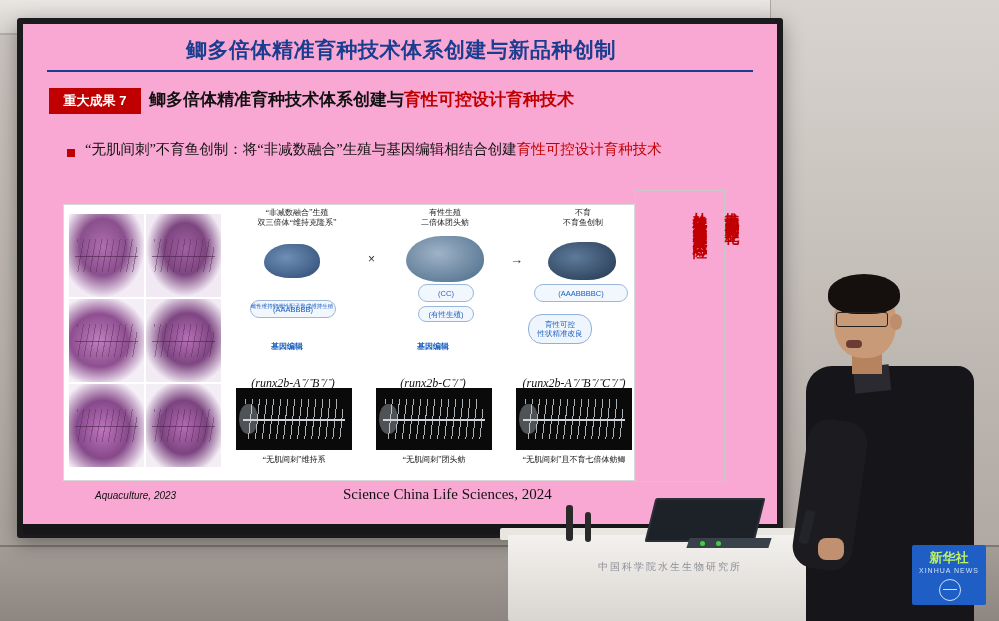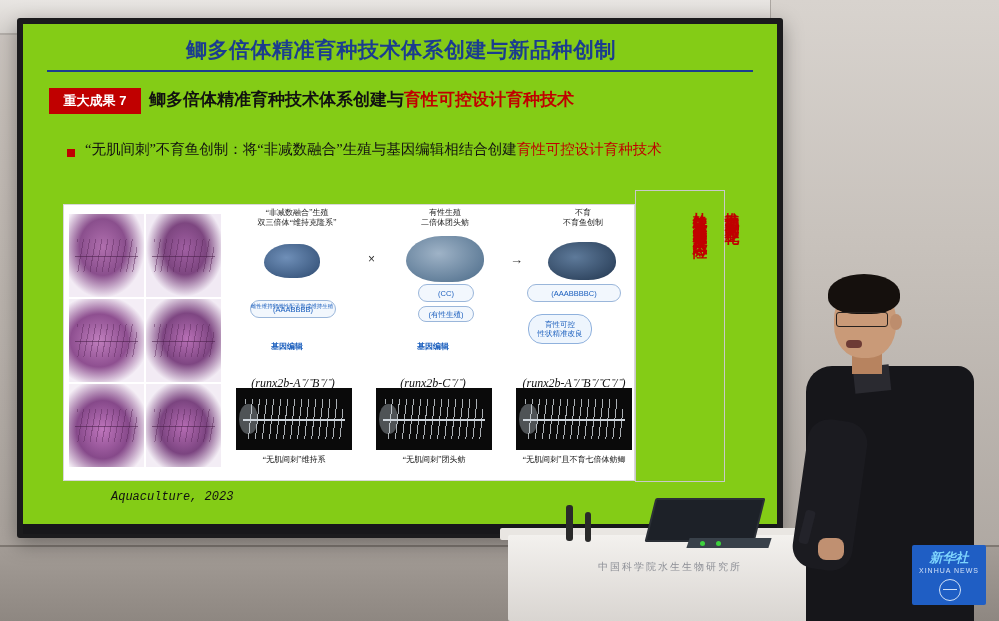--- a/index.html
+++ b/index.html
@@ -17,21 +17,21 @@
   .wall-panel-line{position:absolute;left:770px;top:0;width:1px;height:621px;background:rgba(120,114,108,.45);}
   .floor{position:absolute;left:0;top:545px;width:999px;height:76px;background:linear-gradient(180deg,#a49d97,#8e8781);}
   .floor-line{position:absolute;left:0;top:545px;width:999px;height:2px;background:rgba(90,84,78,.5);}
 
   
   .tv{position:absolute;left:17px;top:18px;width:766px;height:520px;background:#1b1b1d;border-radius:3px;box-shadow:0 6px 20px rgba(0,0,0,.35);}
   .tv-inner{position:absolute;left:6px;top:6px;width:754px;height:500px;background:#ffffff;overflow:hidden;}
   .tv-bottom{position:absolute;left:6px;top:506px;width:754px;height:10px;background:#17171a;}
 
   
-  .slide{position:absolute;inset:0;background:#84cc16;}
+  .slide{position:absolute;inset:0;background:#f9a8d4;}
   .slide-title{position:absolute;left:18px;top:12px;width:720px;text-align:center;color:#1b3d8f;
     font-family:"Liberation Serif", serif;font-weight:bold;font-size:21px;letter-spacing:.5px;}
   .title-rule{position:absolute;left:24px;top:46px;width:706px;height:2px;background:#1b3d8f;}
 
   .badge{position:absolute;left:26px;top:64px;width:92px;height:26px;background:#c00000;color:#fff;
     font-size:13px;font-weight:bold;display:flex;align-items:center;justify-content:center;
     font-family:"Liberation Sans", sans-serif;}
   .subtitle{position:absolute;left:126px;top:64px;font-size:17px;font-weight:bold;color:#111;
     font-family:"Liberation Serif", serif;}
   .subtitle .hl{color:#c00000;}
@@ -79,21 +79,21 @@
      background:repeating-linear-gradient(96deg,rgba(225,232,238,.75) 0 1px,transparent 1px 7px);}
   .xr .head{position:absolute;left:3%;top:26%;width:16%;height:48%;border-radius:50%;background:rgba(210,220,230,.35);}
   .xcap{position:absolute;top:80px;font-size:8px;text-align:center;color:#111;font-family:"Liberation Serif", serif;}
   .xtop{position:absolute;top:0px;font-size:12px;text-align:center;color:#111;font-style:italic;font-family:"Liberation Serif", serif;}
 
   
   .vtext{position:absolute;writing-mode:vertical-rl;font-size:14.5px;font-weight:bold;color:#c00000;
     font-family:"Liberation Serif", serif;letter-spacing:2px;line-height:1.1;}
   .vbox{position:absolute;left:612px;top:166px;width:88px;height:290px;border:1px solid #c9c9c9;}
 
-  .cite-left{position:absolute;left:88px;top:466px;font-size:12px;font-style:italic;color:#111;font-family:Liberation Mono, monospace;}
+  .cite-left{position:absolute;left:72px;top:466px;font-size:10px;font-style:italic;color:#111;font-family:Liberation Sans, sans-serif;}
   .cite-mid{position:absolute;left:320px;top:462px;font-size:15px;color:#111;font-family:"Liberation Serif", serif;}
 
   
   .podium{position:absolute;left:508px;top:535px;width:330px;height:86px;background:linear-gradient(180deg,#f3f1ee,#d9d5d1);border-radius:2px;}
   .podium-top{position:absolute;left:500px;top:528px;width:346px;height:12px;background:#e9e6e2;border-radius:2px;}
   .podium-text{position:absolute;left:520px;top:560px;width:300px;text-align:center;font-size:10px;color:#8d8f96;letter-spacing:2px;}
   .laptop{position:absolute;left:650px;top:498px;width:110px;height:44px;background:#2b2f36;transform:skewX(-14deg);border-radius:2px;}
   .laptop-screen{position:absolute;left:2px;top:2px;right:2px;bottom:2px;background:#1d2128;}
   .laptop-strip{position:absolute;left:688px;top:538px;width:82px;height:10px;background:#39414a;transform:skewX(-18deg);}
   .led{position:absolute;top:541px;width:5px;height:5px;border-radius:50%;background:#3dd13d;}
@@ -109,21 +109,21 @@
   .mouth{position:absolute;left:40px;top:70px;width:16px;height:8px;border-radius:4px;background:#6d3b35;}
   .neck{position:absolute;left:46px;top:82px;width:30px;height:22px;background:#b7835f;}
   .body{position:absolute;left:0px;top:96px;width:168px;height:258px;background:#16161a;border-radius:26px 16px 0 0;}
   .arm{position:absolute;left:-6px;top:150px;width:60px;height:150px;background:#1b1b20;border-radius:22px;transform:rotate(8deg);}
   .hand{position:absolute;left:12px;top:268px;width:26px;height:22px;border-radius:8px;background:#c09071;}
   .pointer{position:absolute;left:-4px;top:240px;width:10px;height:34px;background:#23232a;border-radius:3px;transform:rotate(14deg);}
   .collar{position:absolute;left:48px;top:96px;width:36px;height:26px;background:#2a2a30;transform:rotate(-6deg);}
 
   
   .logo{position:absolute;left:912px;top:545px;width:74px;height:60px;background:#1f5ec4;border-radius:2px;}
-  .logo-cn{position:absolute;left:0;top:4px;width:74px;text-align:center;color:#7dd3fc;font-size:13px;font-weight:bold;font-style:italic;}
+  .logo-cn{position:absolute;left:0;top:4px;width:74px;text-align:center;color:#bef264;font-size:13px;font-weight:bold;}
   .logo-en{position:absolute;left:0;top:22px;width:74px;text-align:center;color:#cfe0f8;font-size:7px;letter-spacing:1px;}
   .logo-mark{position:absolute;left:27px;top:34px;width:20px;height:20px;border:1.5px solid #cfe0f8;border-radius:50%;}
   .logo-mark:after{content:"";position:absolute;left:3px;top:9px;width:14px;height:1px;background:#cfe0f8;}
 </style>
 </head>
 <body>
 
 <div class="room">
   <div class="ceiling"></div>
   <div class="ceiling-seam"></div>
@@ -189,21 +189,21 @@
 
         <div class="fish fishA"></div>
         <div class="fish fishB"></div>
         <div class="fish fishC"></div>
 
         <div class="sym" style="left:140px;top:42px;">×</div>
         <div class="arrowr" style="left:282px;top:42px;">→</div>
 
         <div class="ellipse-note" style="left:22px;top:90px;width:84px;height:16px;text-align:center;">(AAABBBB)</div>
         <div class="ellipse-note" style="left:190px;top:74px;width:54px;height:16px;">(CC)</div>
-        <div class="ellipse-note" style="left:299px;top:74px;width:92px;height:16px;border-radius:9px;">(AAABBBBC)</div>
+        <div class="ellipse-note" style="left:306px;top:74px;width:92px;height:16px;border-radius:9px;">(AAABBBBC)</div>
 
         <div class="dlabel" style="left:20px;top:93px;width:88px;font-size:5.5px;color:#1b5fbe;">雌性维持卵雌性配子形成维持生殖</div>
         <div class="ellipse-note" style="left:190px;top:96px;width:54px;height:14px;text-align:right;">(有性生殖)</div>
 
         <div class="ellipse-note" style="left:300px;top:104px;width:62px;height:28px;white-space:pre-line;border-color:#8fb1dd;background:#eef5fd;">育性可控
 性状精准改良</div>
 
         <div class="dlabel dblue" style="left:24px;top:132px;width:70px;font-weight:bold;">基因编辑</div>
         <div class="dlabel dblue" style="left:170px;top:132px;width:70px;font-weight:bold;">基因编辑</div>
       </div>
@@ -232,20 +232,21 @@
         <div class="xcap" style="left:2px;width:128px;">“无肌间刺”维持系</div>
         <div class="xcap" style="left:142px;width:128px;">“无肌间刺”团头鲂</div>
         <div class="xcap" style="left:276px;width:140px;">“无肌间刺”且不育七倍体鲂鲫</div>
       </div>
 
       <div class="vbox"></div>
       <div class="vtext" style="left:668px;top:176px;height:270px;">杜绝养殖逃逸带来的种质混杂生态风险</div>
       <div class="vtext" style="left:700px;top:176px;height:230px;">推动无肌间刺鱼产业化</div>
 
       <div class="cite-left">Aquaculture, 2023</div>
+      <div class="cite-mid">Science China Life Sciences, 2024</div>
     </div>
   </div>
   <div class="tv-bottom"></div>
 </div>
 
 <div class="podium-top"></div>
 <div class="podium"></div>
 <div class="podium-text">中国科学院水生生物研究所</div>
 <div class="laptop">
     <div class="laptop-screen"></div>

